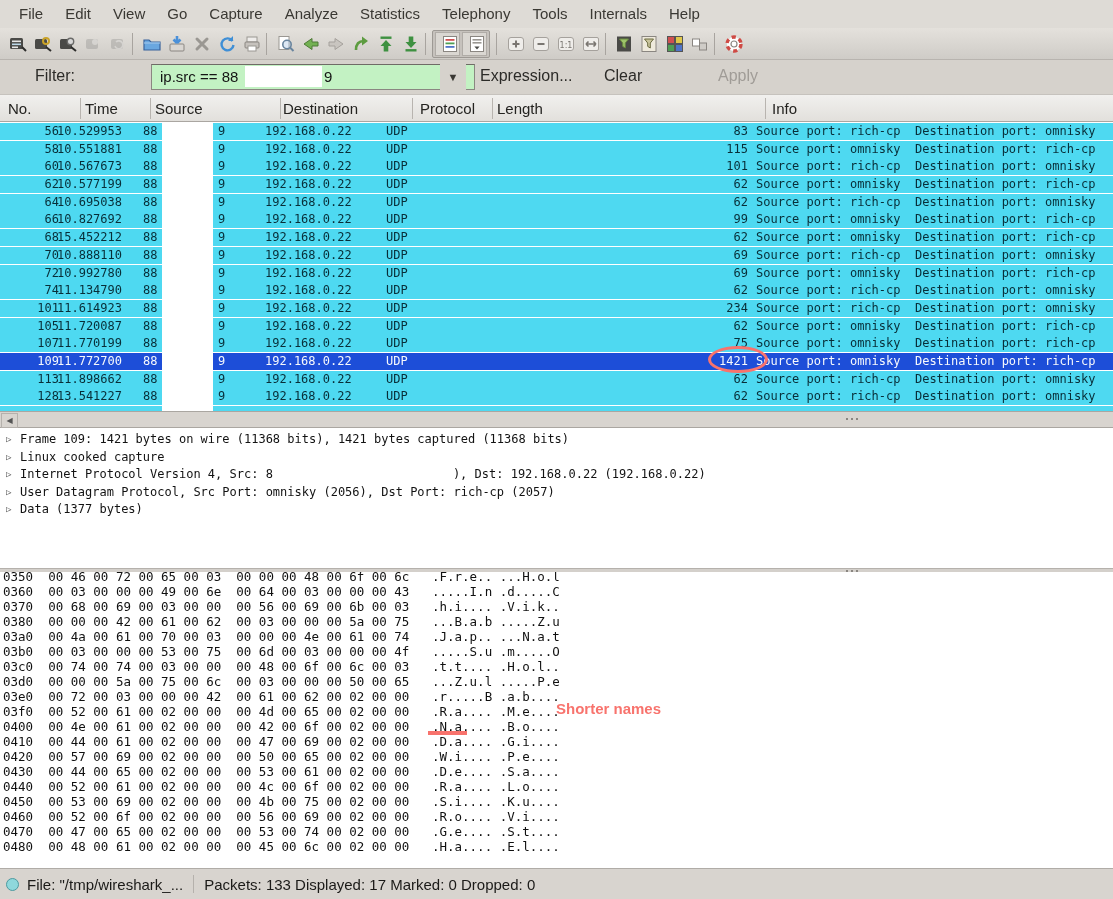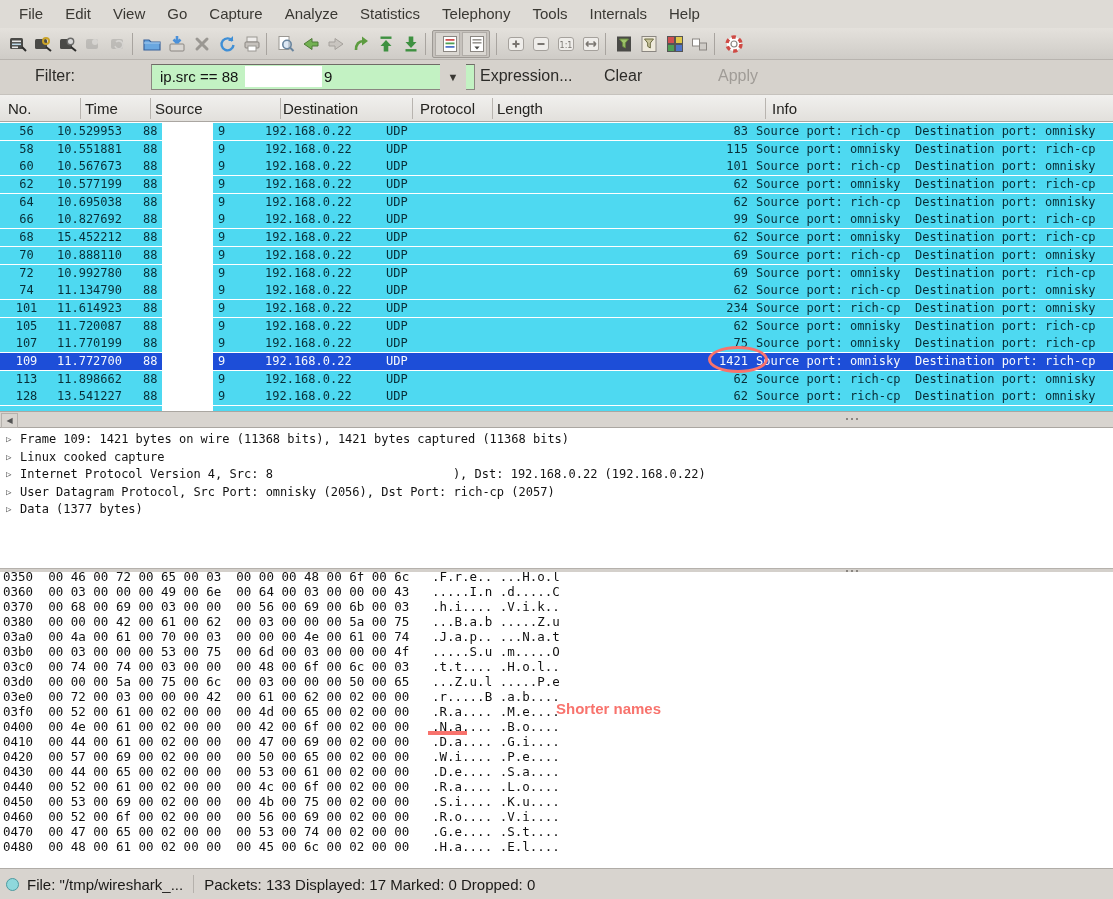--- a/index.html
+++ b/index.html
@@ -35,21 +35,21 @@
   
   .colheader{position:absolute;left:0;top:94px;width:1113px;height:28px;background:linear-gradient(#f1f0ee,#e2e0dc);border-top:1px solid #c6c2bd;border-bottom:1px solid #aaa6a1;box-sizing:border-box;}
   .ch{position:absolute;top:5px;font-size:15px;color:#242320;white-space:nowrap;}
   .chsep{position:absolute;top:3px;width:1px;height:21px;background:#b8b4af;}
 
   
   .plist{position:absolute;left:0;top:122px;width:1113px;height:289px;background:#ffffff;overflow:hidden;padding-top:1px;box-sizing:border-box;}
   .prow{position:relative;height:17px;margin-bottom:0.7px;background:#4ed9f1;font-family:"DejaVu Sans Mono",monospace;font-size:12px;color:#082e38;}
   .prow.selected{background:#1d4ed8;color:#f7f9fc;}
   .pcell{position:absolute;top:1px;white-space:pre;}
-  .c-no{left:0;width:53px;text-align:center;}
+  .c-no{left:6px;width:53px;text-align:right;}
   .c-time{left:57px;}
   .c-srcp{left:143px;}
   .c-srcs{left:218px;}
   .c-dst{left:265px;}
   .c-proto{left:386px;}
   .c-len{left:660px;width:88px;text-align:right;}
   .c-info{left:756px;}
   .list-redact{position:absolute;left:162px;top:122px;width:51px;height:289px;background:#ffffff;z-index:5;}
 
   

